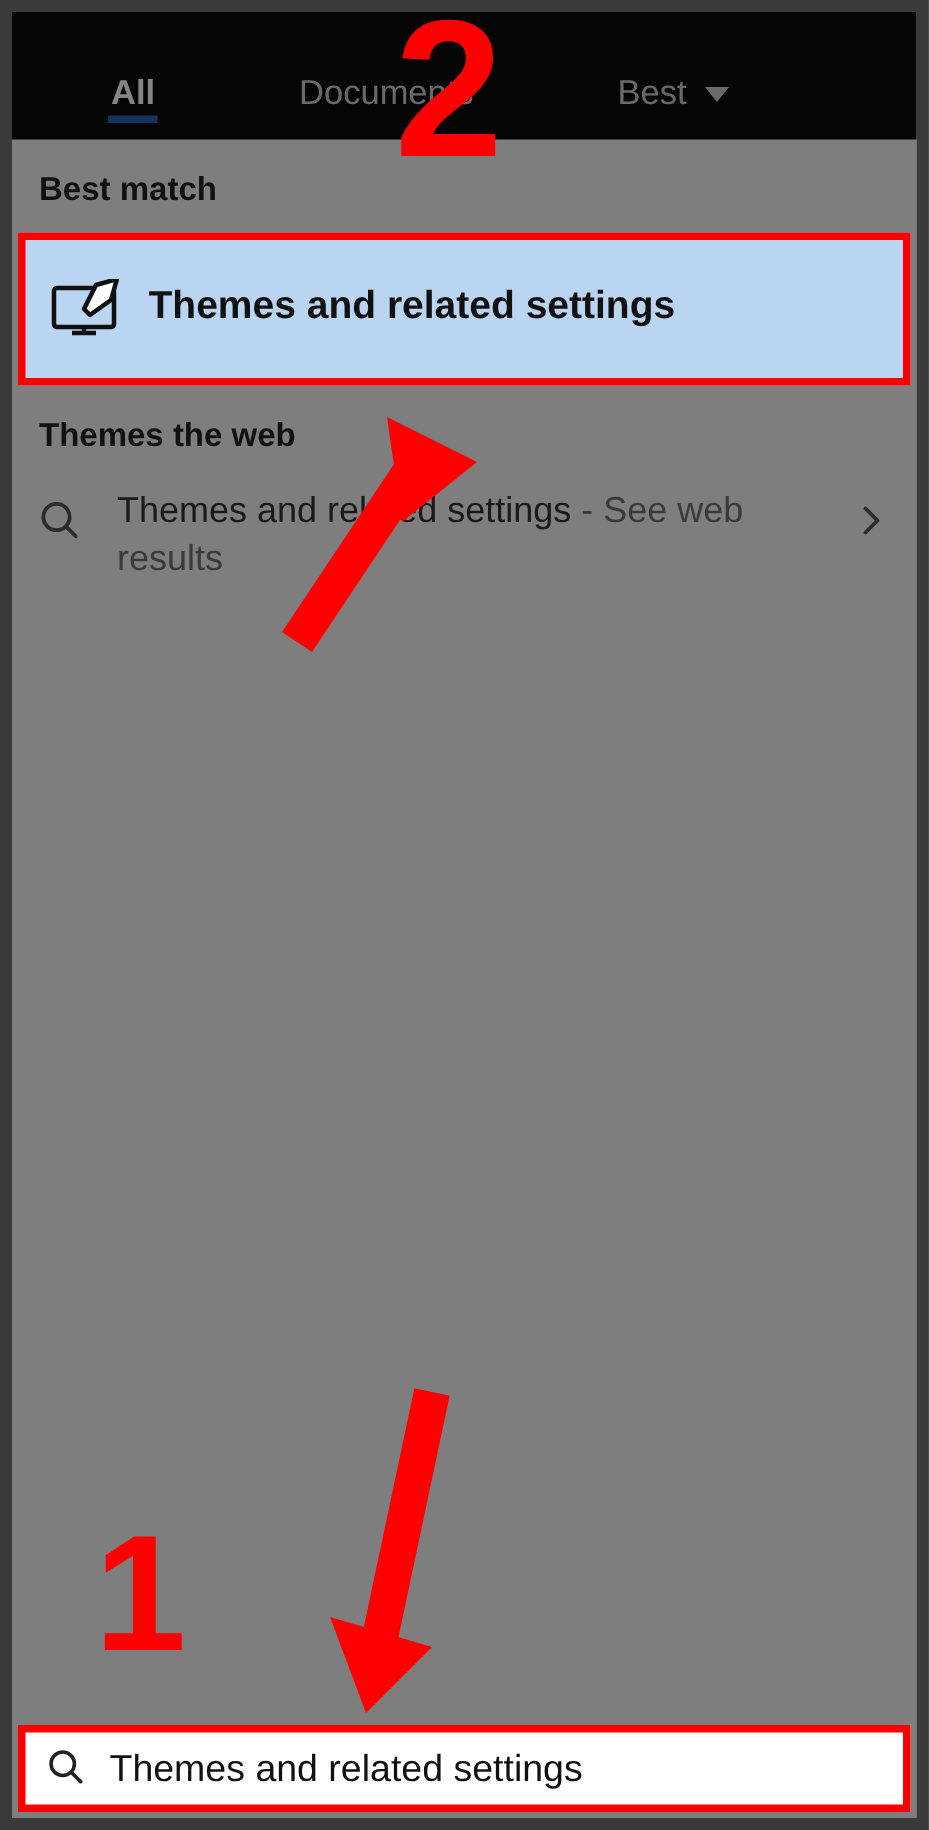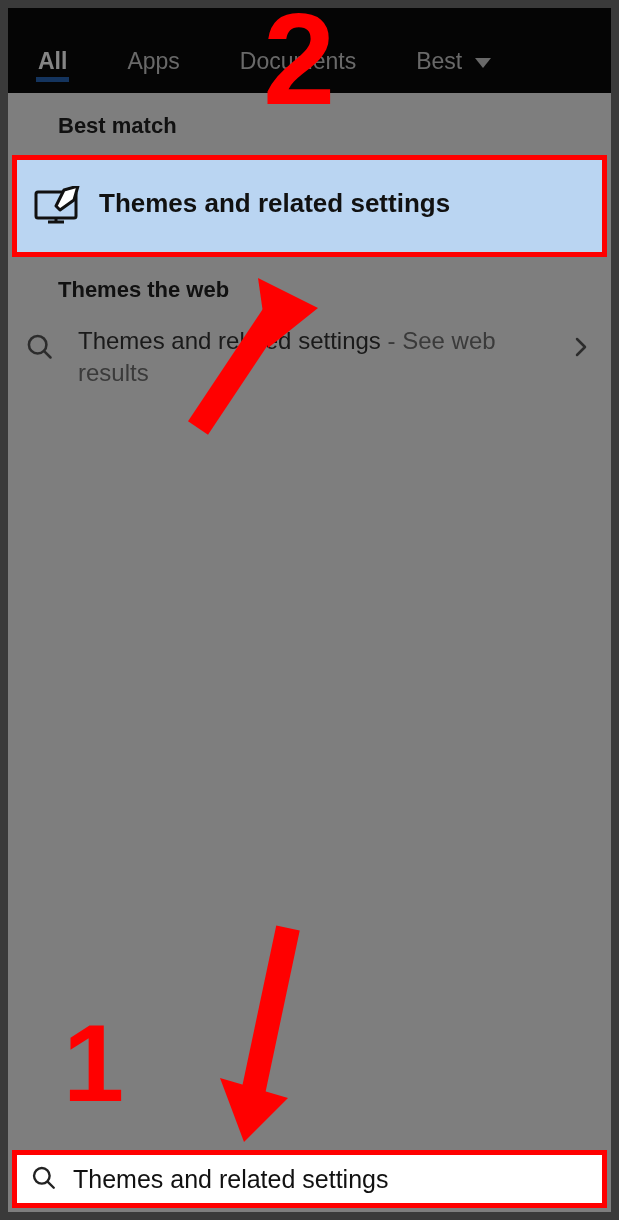--- a/index.html
+++ b/index.html
@@ -35,20 +35,21 @@
   }
   .tab {
     color: #c9c9c9;
     font-size: 23px;
     font-weight: 400;
     padding: 0 30px;
     height: 63px;
     line-height: 85px;
     position: relative;
     cursor: pointer;
+    margin-left: 36px;
   }
   .tab.active {
     color: #ffffff;
     font-weight: 600;
   }
   .tab.active::after {
     content: "";
     position: absolute;
     left: 28px; right: 28px; bottom: 0;
     height: 5px;
@@ -61,21 +62,20 @@
     border-left: 8px solid transparent;
     border-right: 8px solid transparent;
     border-top: 10px solid #c9c9c9;
     vertical-align: middle;
   }
   .section-header {
     font-size: 22px;
     font-weight: 600;
     color: #222;
     padding: 20px 4px 16px 18px;
-    margin-left: 32px;
   }
   .best-match-item {
     position: relative;
     margin: 0 4px;
     height: 102px;
     background: #bad5f2;
     display: flex;
     align-items: center;
     border: 5px solid #ff0000;
     z-index: 60;
@@ -163,21 +163,20 @@
     pointer-events: none;
   }
 </style>
 </head>
 <body>
 
 <div class="panel">
 
   <div class="topbar">
     <div class="tab active">All</div>
-    <div class="tab">Apps</div>
     <div class="tab">Documents</div>
     <div class="tab">
       <span>Best</span>
       <span class="caret-down"></span>
     </div>
   </div>
 
   <div class="section-header">Best match</div>
 
   <div class="best-match-item">

